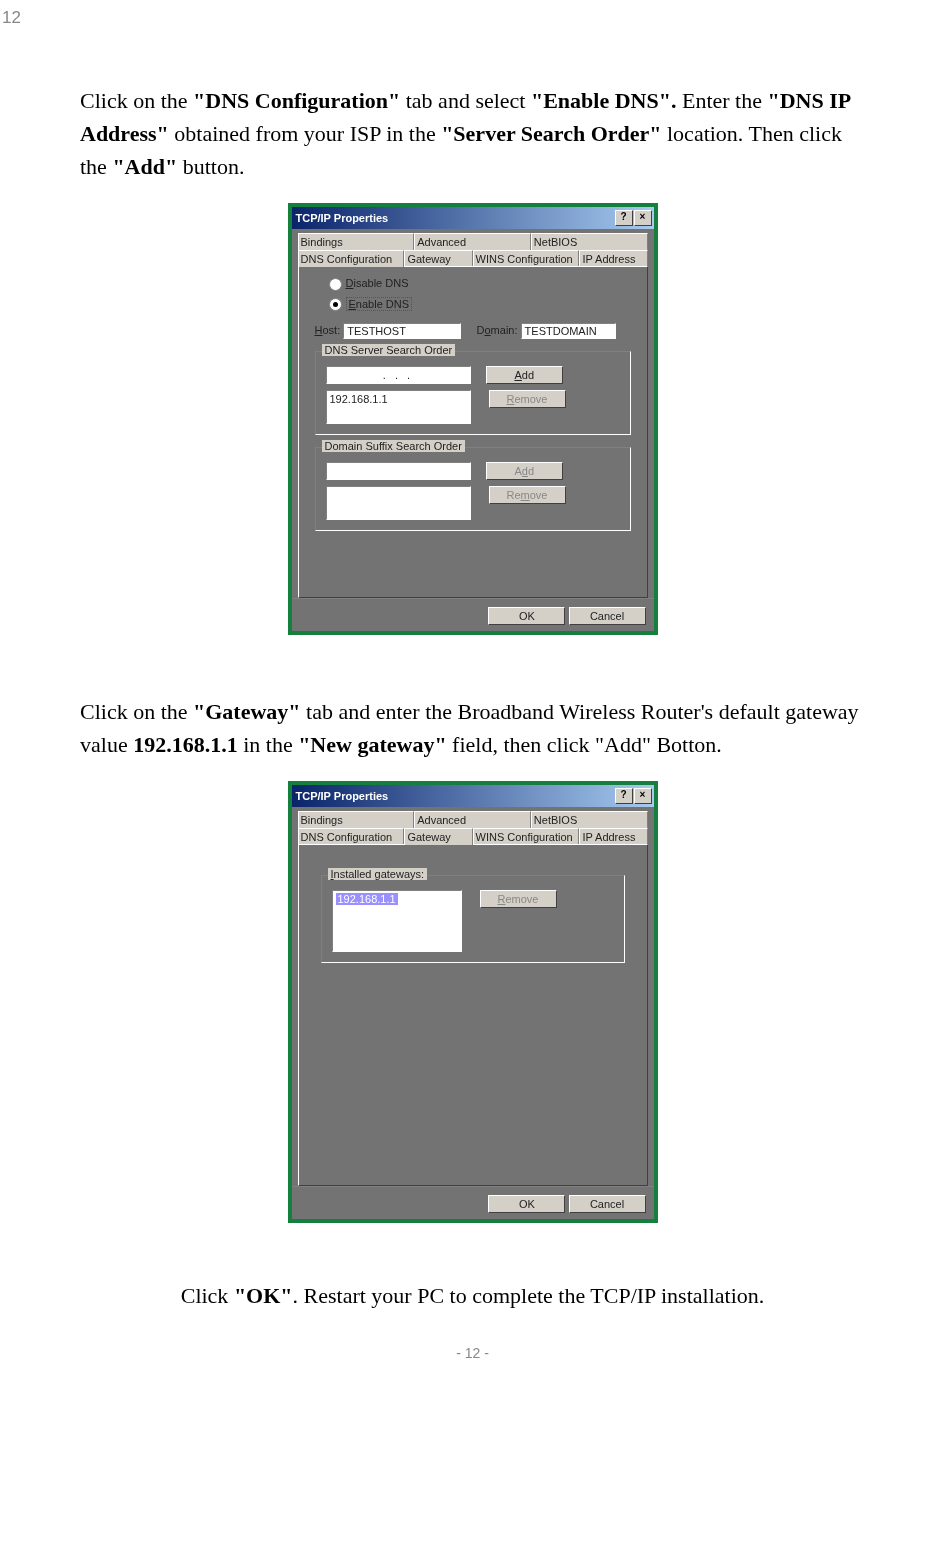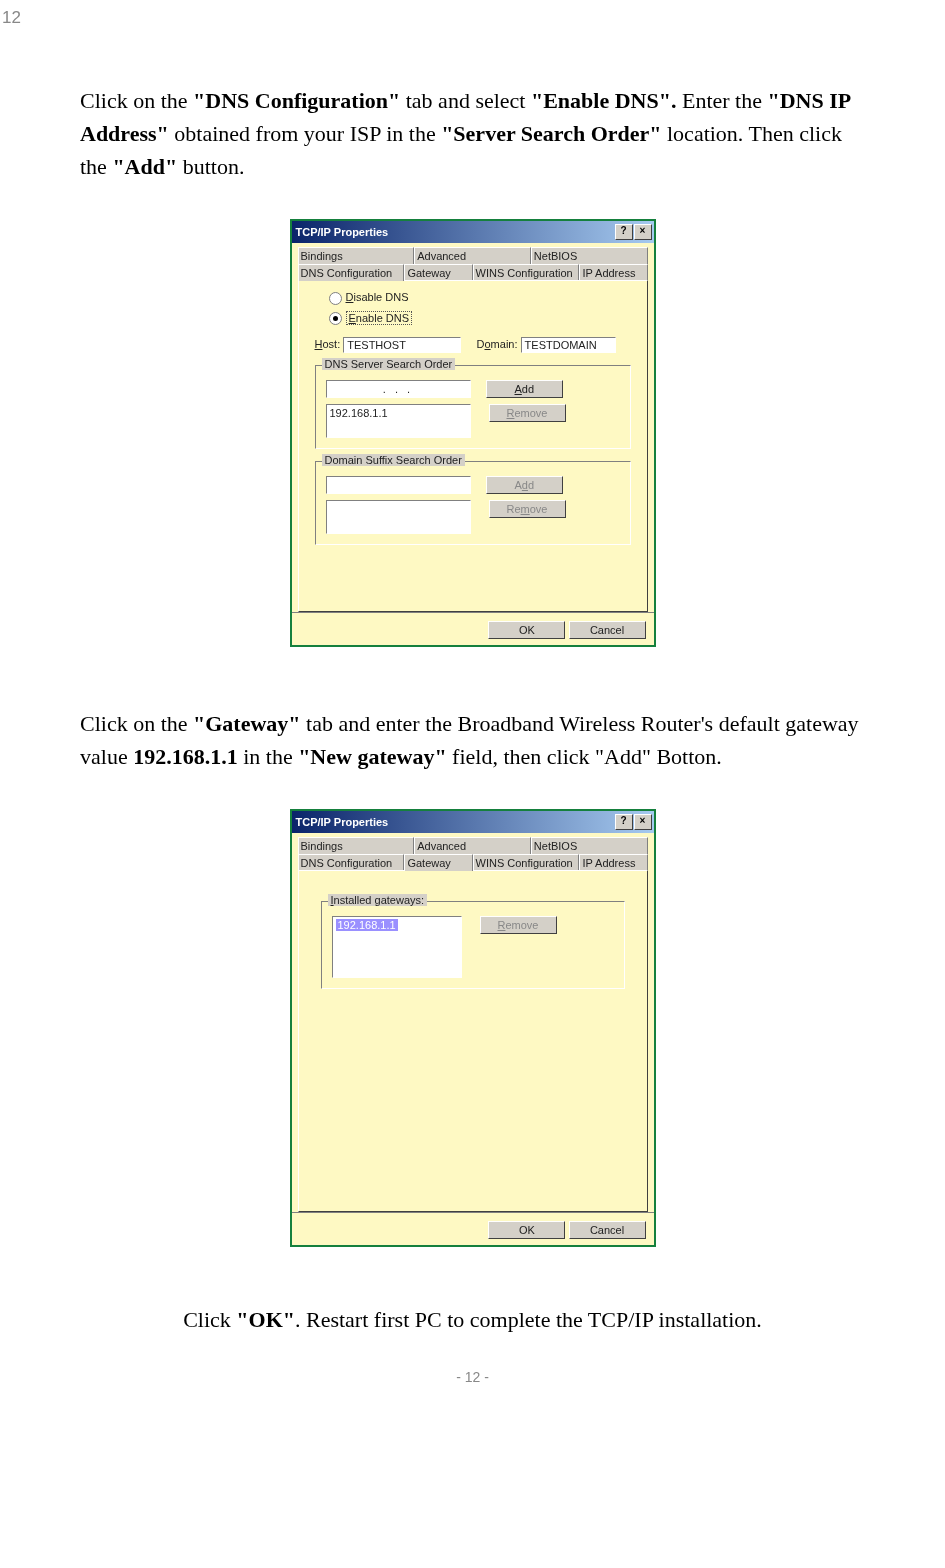--- a/index.html
+++ b/index.html
@@ -27,26 +27,25 @@
     margin-bottom: 20px;
   }
   .bold { font-weight: bold; }
   .dialog-container {
     display: flex;
     justify-content: center;
     margin: 20px 0 60px 0;
   }
   .dialog {
     width: 362px;
-    background: #fef9c3;
-    border: 2px solid #15803d;
+    background: #737373;
+    border: 4px solid #15803d;
     font-family: Tahoma, Arial, sans-serif;
     font-size: 11px;
     color: #222;
-    margin-top: 16px;
   }
   .titlebar {
     background: linear-gradient(to right, #0a246a, #a6caf0);
     color: white;
     font-weight: bold;
     padding: 3px 2px 3px 4px;
     display: flex;
     justify-content: space-between;
     align-items: center;
     font-size: 11px;
@@ -356,18 +355,18 @@
         </div>
       </div>
       <div class="bottom-btns">
         <span class="win-button">OK</span>
         <span class="win-button">Cancel</span>
       </div>
     </div>
   </div>
 
   <div class="final-line">
-    <span>Click </span><span class="bold">"OK"</span><span>. Restart first PC to complete the TCP/IP installation.</span>
+    <span>Click </span><span class="bold">"OK"</span><span>. Restart your PC to complete the TCP/IP installation.</span>
   </div>
 
 </div>
 
 <div class="page-footer">- 12 -</div>
 
 </body></html>

